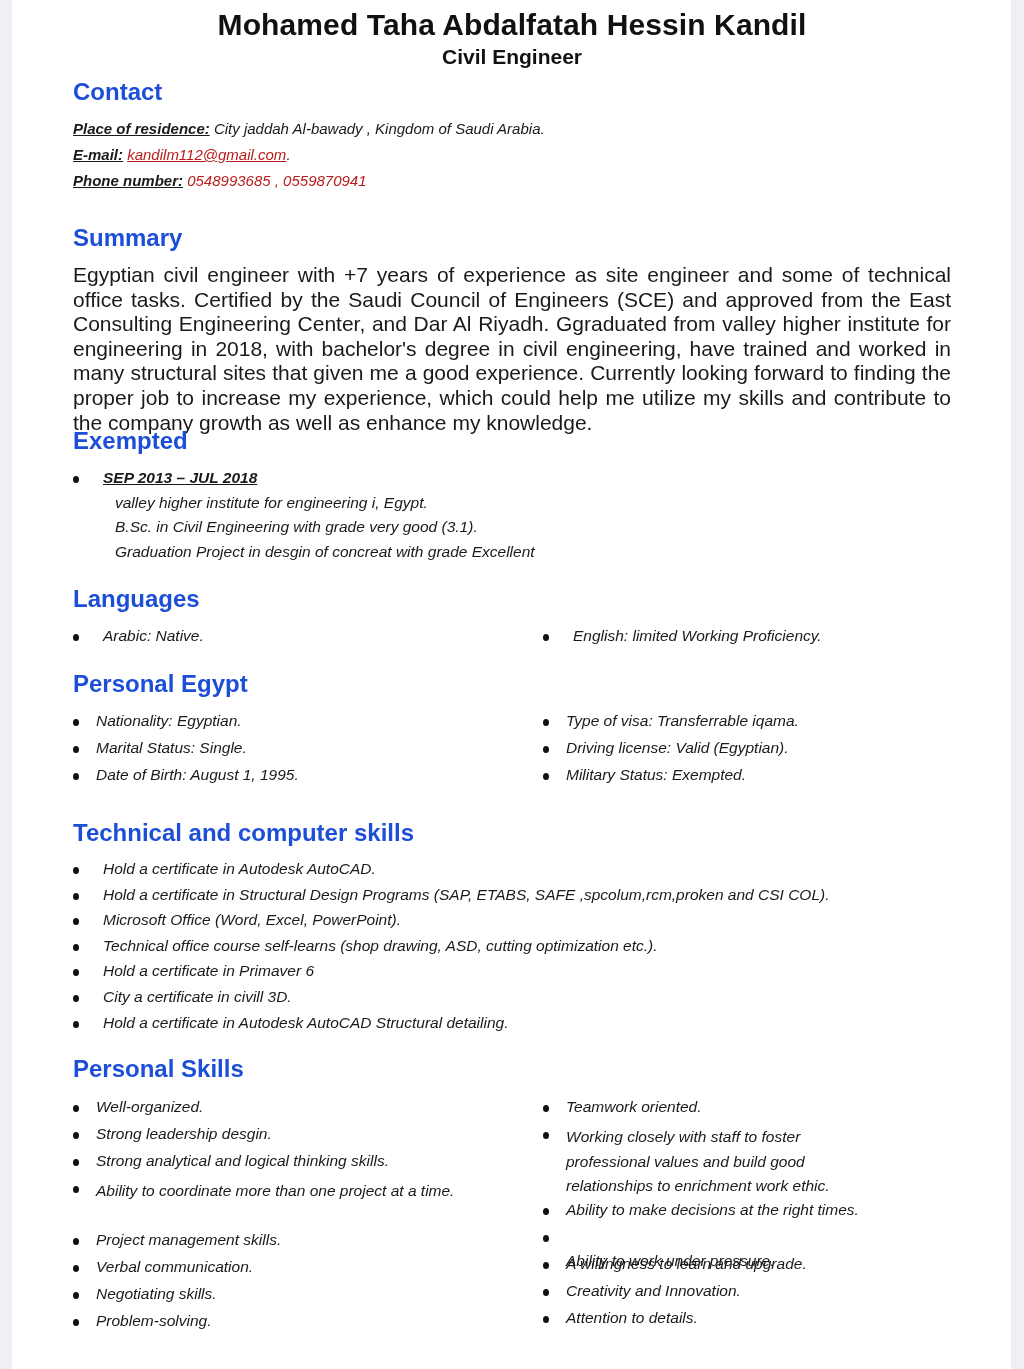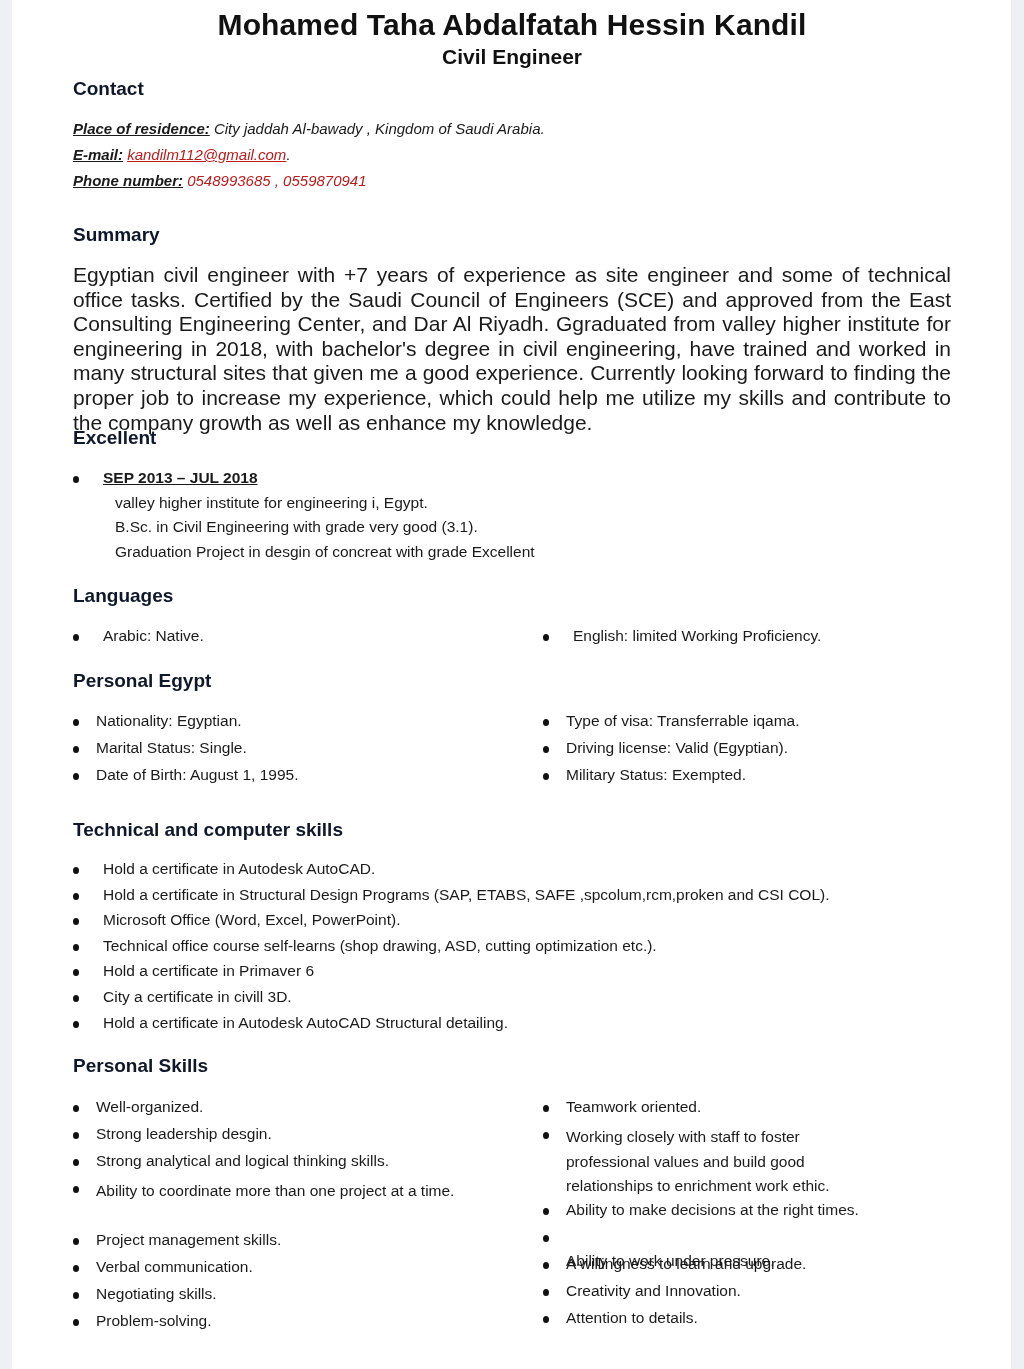--- a/index.html
+++ b/index.html
@@ -25,22 +25,22 @@
       color: #111;
     }
     .role {
       left: 0; width: 1024px; top: 45px;
       text-align: center;
       font-size: 21px; font-weight: bold;
       color: #111;
     }
     .section-title {
       left: 73px;
-      font-size: 19px; font-weight: bold;
-      color: #0f172a;
+      font-size: 24px; font-weight: bold;
+      color: #1d4ed8;
     }
     .line {
       font-size: 15px;
       color: #1a1a1a;
       font-style: italic;
     }
     .label {
       font-weight: bold;
       text-decoration: underline;
     }
@@ -54,20 +54,21 @@
       line-height: 24.6px;
       text-align: justify;
       text-align-last: left;
       color: #1a1a1a;
     }
     .bullet-item {
       position: absolute;
       font-size: 15.5px;
       color: #1a1a1a;
       white-space: nowrap;
+      font-style: italic;
     }
     .bullet {
       position: absolute;
       width: 6px; height: 7px;
       border-radius: 50%;
       background: #111;
     }
     .edu-date {
       font-weight: bold; text-decoration: underline;
     }
@@ -90,21 +91,21 @@
   <span class="link email">kandilm112@gmail.com</span><span>.</span>
 </div>
 <div class="abs line" style="left:73px; top:172px;">
   <span class="label">Phone number:</span>
   <span class="link">0548993685 , 0559870941</span>
 </div>
 
 <div class="abs section-title" style="top:224px;">Summary</div>
 <div class="summary">Egyptian civil engineer with +7 years of experience as site engineer and some of technical office tasks. Certified by the Saudi Council of Engineers (SCE) and approved from the East Consulting Engineering Center, and Dar Al Riyadh. Ggraduated from valley higher institute for engineering in 2018, with bachelor's degree in civil engineering, have trained and worked in many structural sites that given me a good experience. Currently looking forward to finding the proper job to increase my experience, which could help me utilize my skills and contribute to the company growth as well as enhance my   knowledge.</div>
 
-<div class="abs section-title" style="top:427px;">Excellent</div>
+<div class="abs section-title" style="top:427px;">Exempted</div>
 <div class="bullet" style="left:73px; top:476px;"></div>
 <div class="bullet-item" style="left:103px; top:469px;">
   <span class="edu-date">SEP 2013 – JUL 2018</span>
 </div>
 <div class="bullet-item" style="left:115px; top:494px;">valley higher institute for engineering i, Egypt.</div>
 <div class="bullet-item" style="left:115px; top:518px;">B.Sc. in Civil Engineering with grade very good (3.1).</div>
 <div class="bullet-item" style="left:115px; top:543px;">Graduation Project in desgin of concreat with grade Excellent</div>
 
 <div class="abs section-title" style="top:585px;">Languages</div>
 <div class="bullet" style="left:73px; top:634px;"></div>

